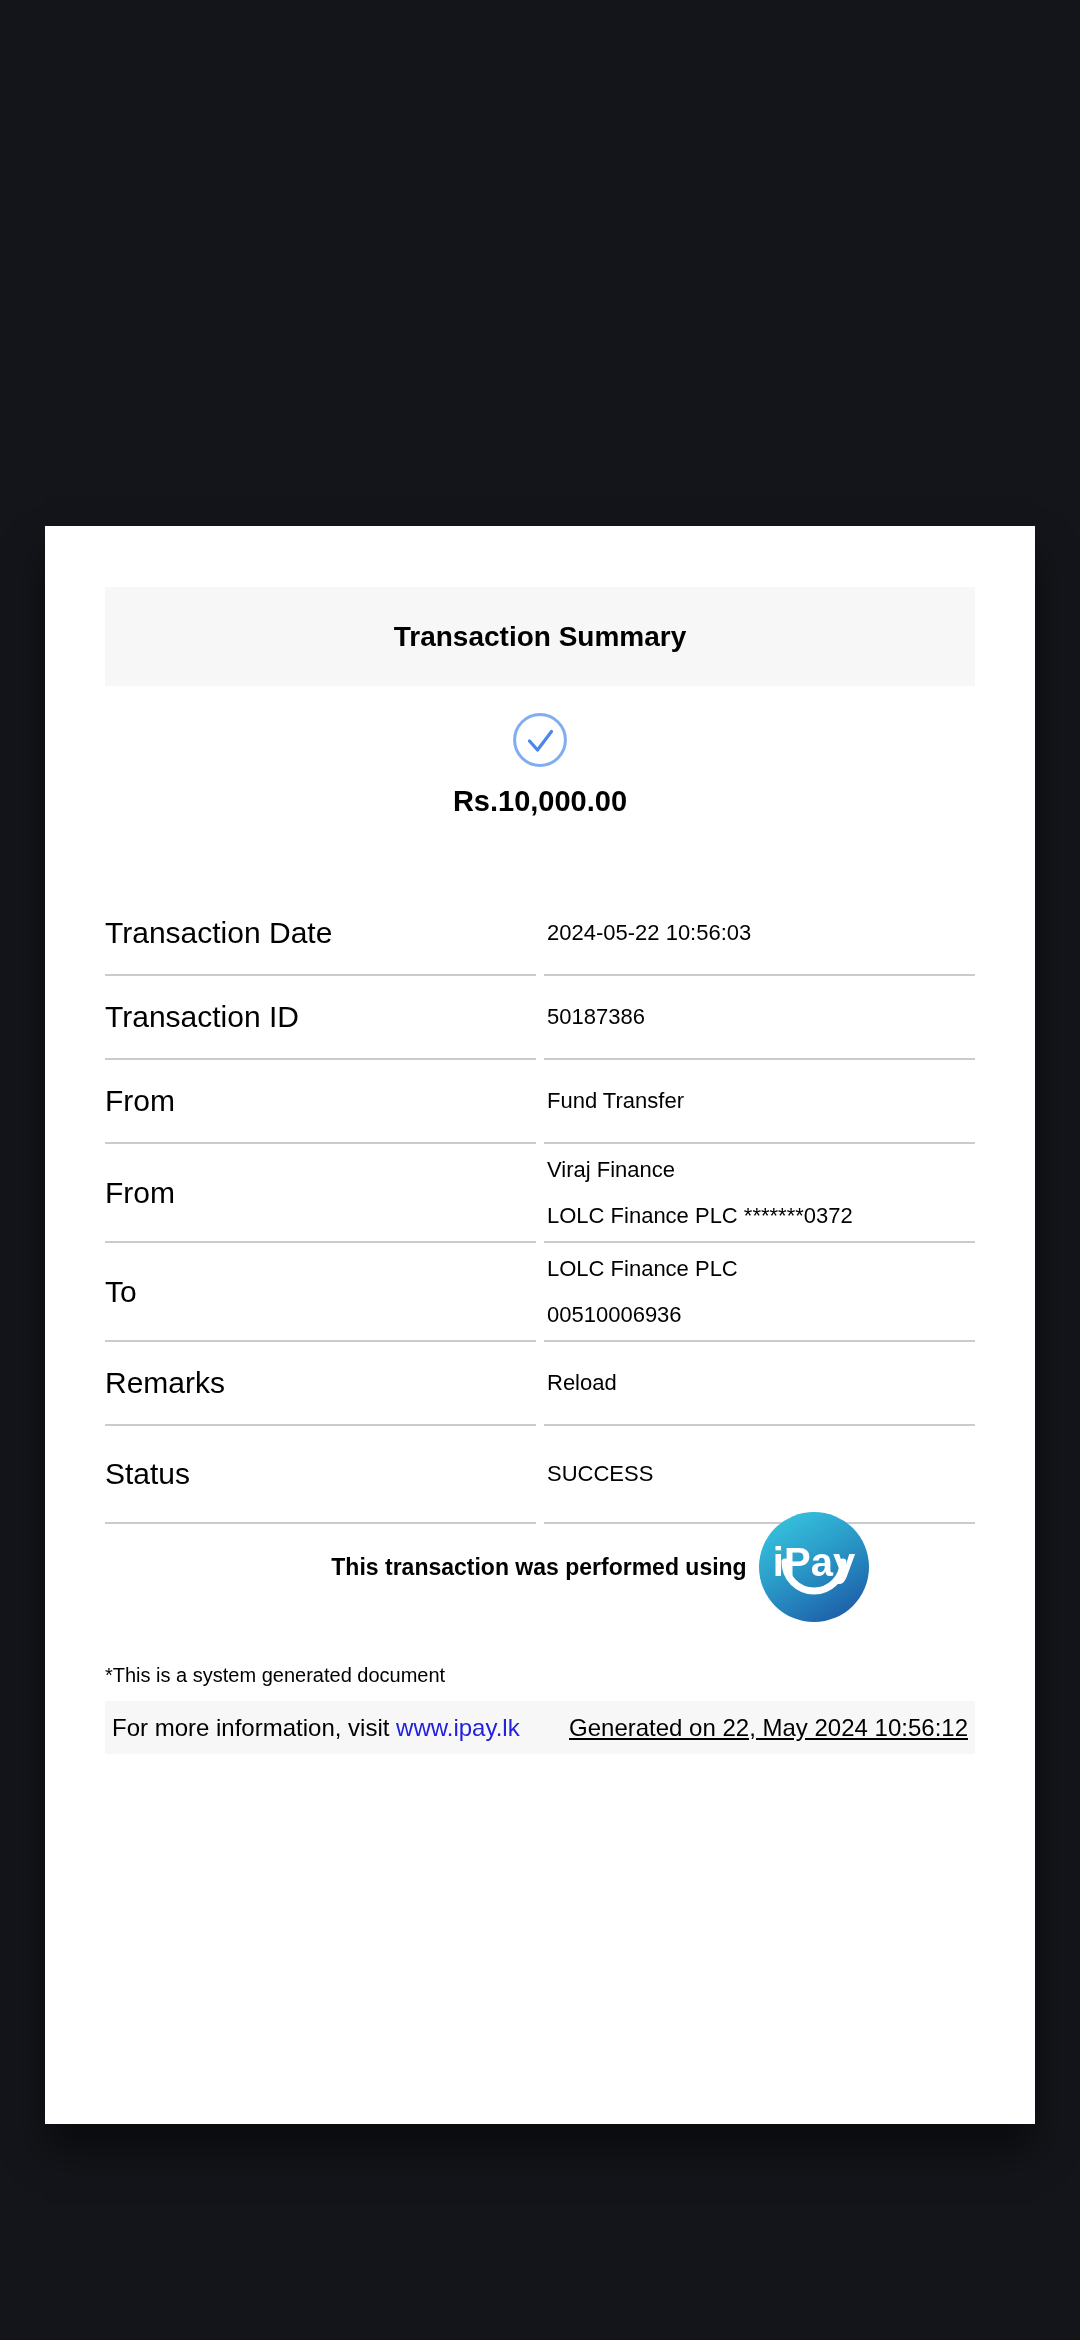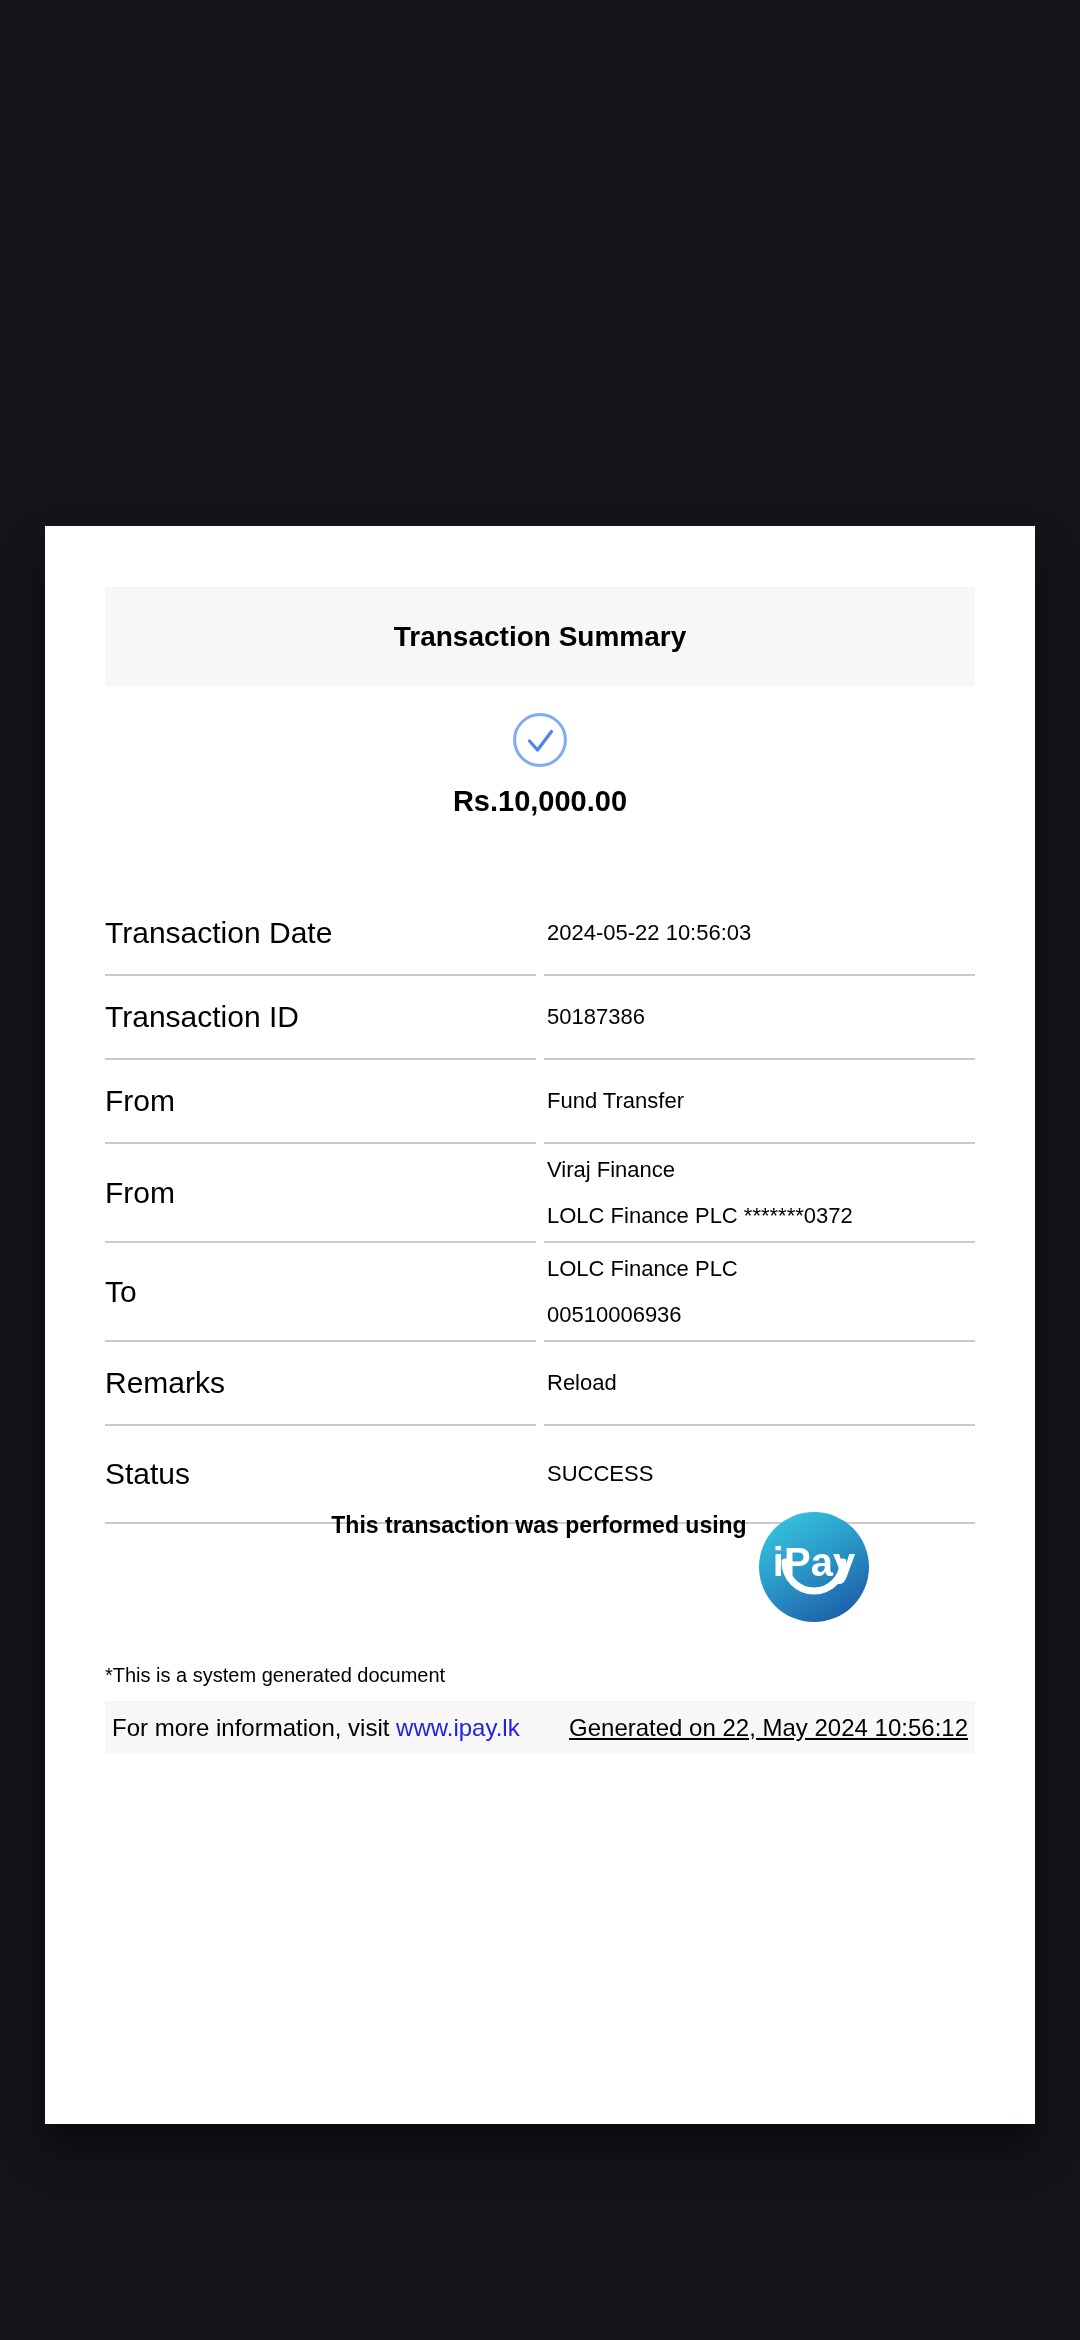--- a/index.html
+++ b/index.html
@@ -65,20 +65,21 @@
     justify-content: center;
   }
   .row:nth-child(8) .cell { border-bottom: none; }
   .cell.label { font-size: 30px; color: #000000; }
   .cell.value { padding-left: 3px; }
   .cell.value div { font-size: 22px; line-height: 46px; color: #000000; }
   .performed {
     margin-top: -12px;
     height: 110px;
     display: flex;
+    align-items: center;
     justify-content: center;
     gap: 12px;
   }
   .performed-text {
     font-size: 23px;
     font-weight: bold;
     color: #000000;
     white-space: nowrap;
   }
   .logo {

